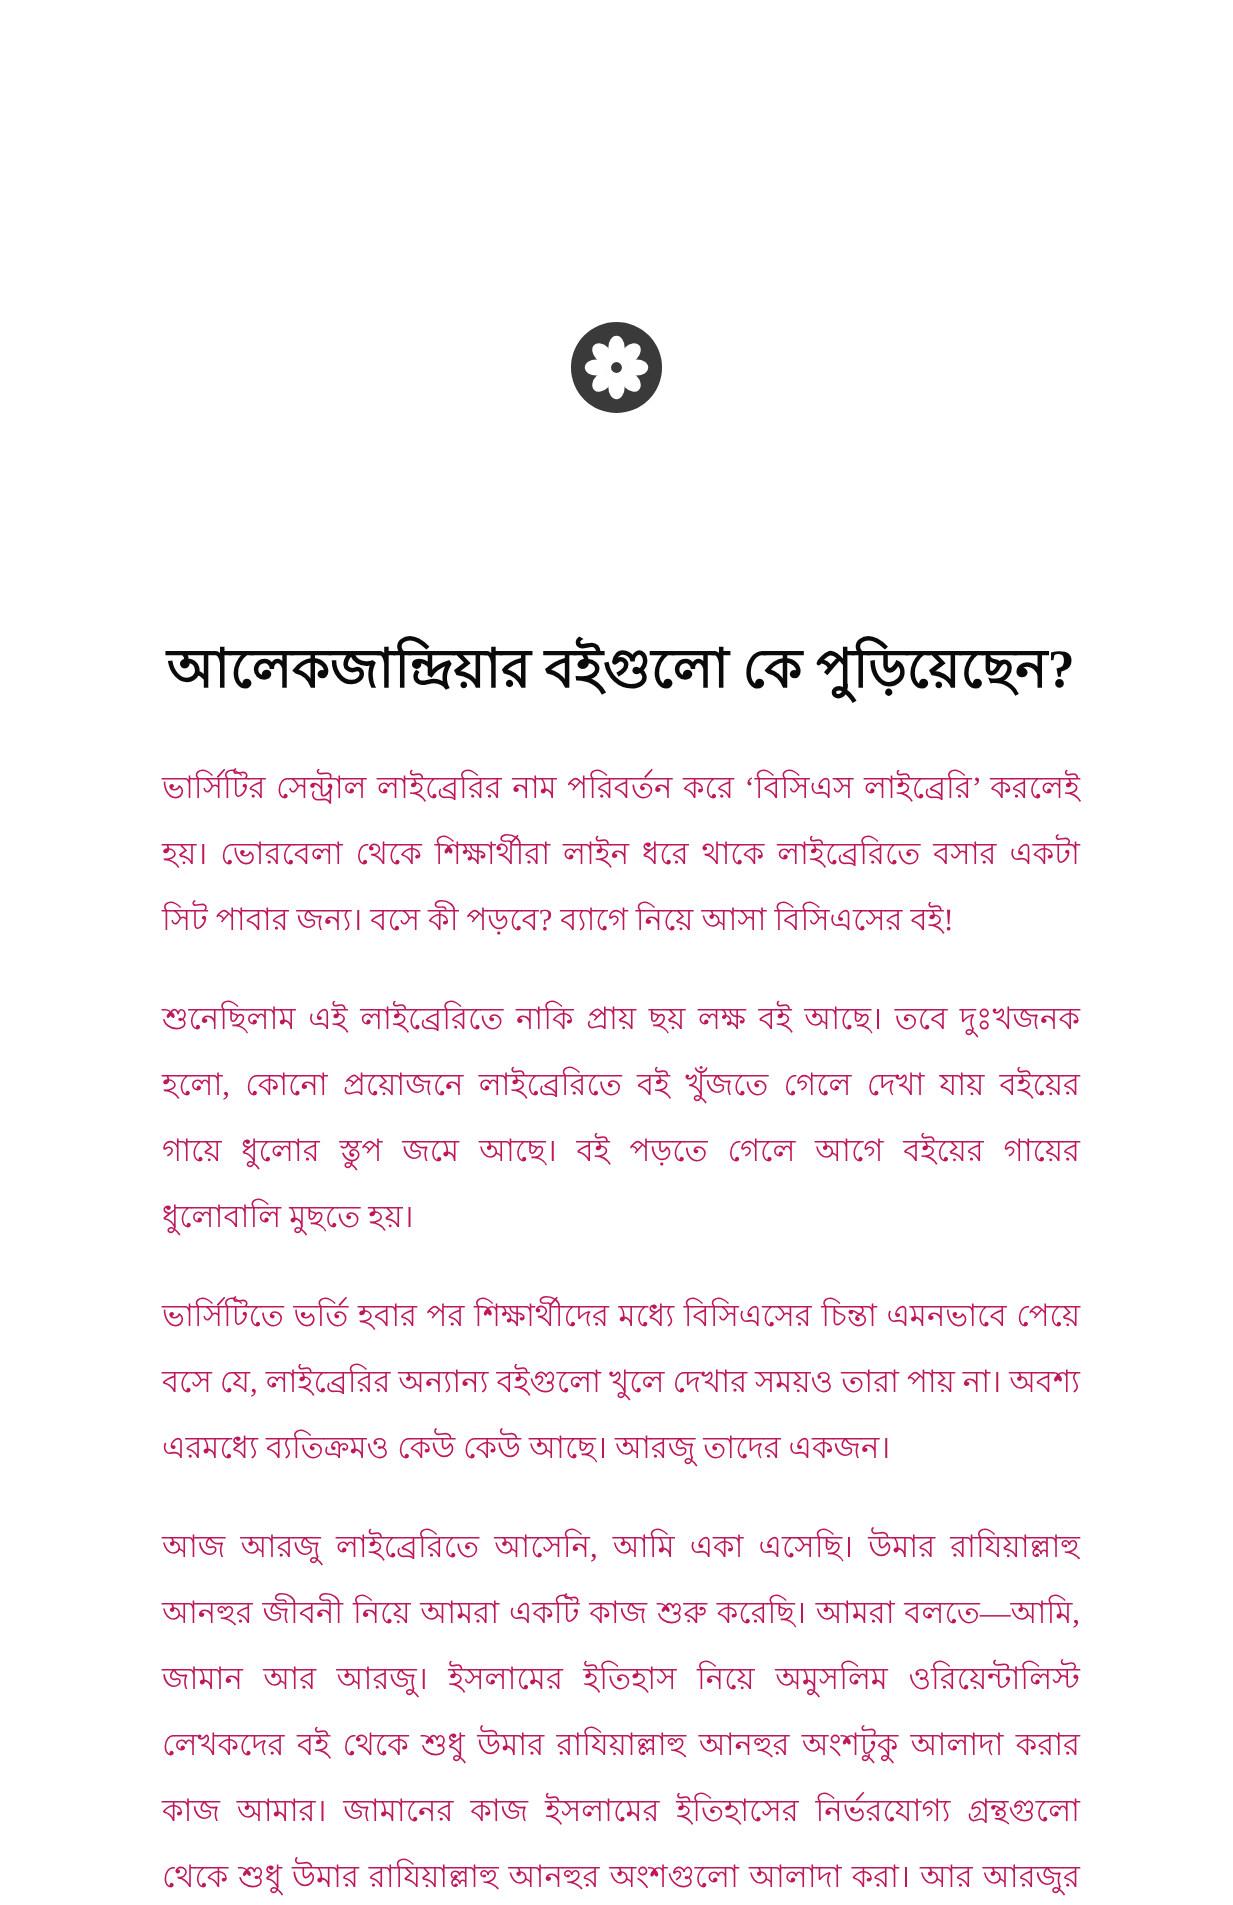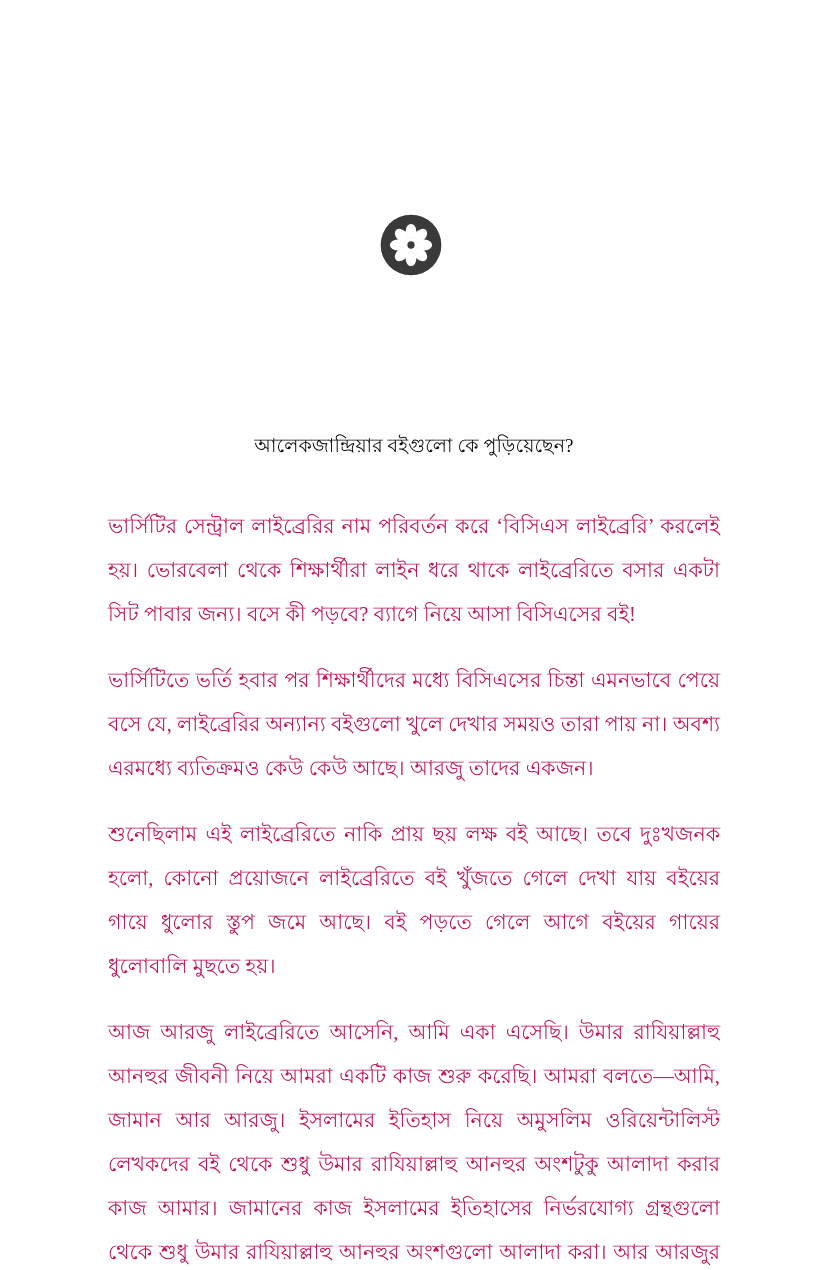--- a/index.html
+++ b/index.html
@@ -44,23 +44,23 @@
 
   
   .content {
     position: absolute;
     left: 108px;
     top: 424px;
     width: 612px;
   }
 
   .chapter-title {
-    font-size: 19px;
+    font-size: 36px;
     line-height: 44px;
-    font-weight: 400;
+    font-weight: 700;
     text-align: center;
     margin: 0 0 36px 0;
     letter-spacing: 0.1px;
     color: #0a0a0a;
   }
 
   .para {
     font-size: 20.5px;
     line-height: 44px;
     text-align: justify;
@@ -101,18 +101,18 @@
       <circle cx="50" cy="50" r="46" fill="#3a3a3a" mask="url(#rosette-mask)"></circle>
       <circle cx="50" cy="50" r="5.5" fill="#3a3a3a"></circle>
     </svg>
   </div>
 
   <div class="content">
 
     <h1 class="chapter-title">আলেকজান্দ্রিয়ার বইগুলো কে পুড়িয়েছেন?</h1>
 
     <p class="para">ভার্সিটির সেন্ট্রাল লাইব্রেরির নাম পরিবর্তন করে ‘বিসিএস লাইব্রেরি’ করলেই হয়। ভোরবেলা থেকে শিক্ষার্থীরা লাইন ধরে থাকে লাইব্রেরিতে বসার একটা সিট পাবার জন্য। বসে কী পড়বে? ব্যাগে নিয়ে আসা বিসিএসের বই!</p>
+    <p class="para">শুনেছিলাম এই লাইব্রেরিতে নাকি প্রায় ছয় লক্ষ বই আছে। তবে দুঃখজনক হলো, কোনো প্রয়োজনে লাইব্রেরিতে বই খুঁজতে গেলে দেখা যায় বইয়ের গায়ে ধুলোর স্তুপ জমে আছে। বই পড়তে গেলে আগে বইয়ের গায়ের ধুলোবালি মুছতে হয়।</p>
     <p class="para">ভার্সিটিতে ভর্তি হবার পর শিক্ষার্থীদের মধ্যে বিসিএসের চিন্তা এমনভাবে পেয়ে বসে যে, লাইব্রেরির অন্যান্য বইগুলো খুলে দেখার সময়ও তারা পায় না। অবশ্য এরমধ্যে ব্যতিক্রমও কেউ কেউ আছে। আরজু তাদের একজন।</p>
-    <p class="para">শুনেছিলাম এই লাইব্রেরিতে নাকি প্রায় ছয় লক্ষ বই আছে। তবে দুঃখজনক হলো, কোনো প্রয়োজনে লাইব্রেরিতে বই খুঁজতে গেলে দেখা যায় বইয়ের গায়ে ধুলোর স্তুপ জমে আছে। বই পড়তে গেলে আগে বইয়ের গায়ের ধুলোবালি মুছতে হয়।</p>
     <p class="para">আজ আরজু লাইব্রেরিতে আসেনি, আমি একা এসেছি। উমার রাযিয়াল্লাহু আনহুর জীবনী নিয়ে আমরা একটি কাজ শুরু করেছি। আমরা বলতে—আমি, জামান আর আরজু। ইসলামের ইতিহাস নিয়ে অমুসলিম ওরিয়েন্টালিস্ট লেখকদের বই থেকে শুধু উমার রাযিয়াল্লাহু আনহুর অংশটুকু আলাদা করার কাজ আমার। জামানের কাজ ইসলামের ইতিহাসের নির্ভরযোগ্য গ্রন্থগুলো থেকে শুধু উমার রাযিয়াল্লাহু আনহুর অংশগুলো আলাদা করা। আর আরজুর কাজ হলো উমার রাযিয়াল্লাহু আনহুর বিরুদ্ধে করা অমুসলিম, ওরিয়েন্টালিস্টদের বিভিন্ন অভিযোগ এবং তার জবাব দেওয়া।</p>
 
   </div>
 </div>
 
 </body></html>

